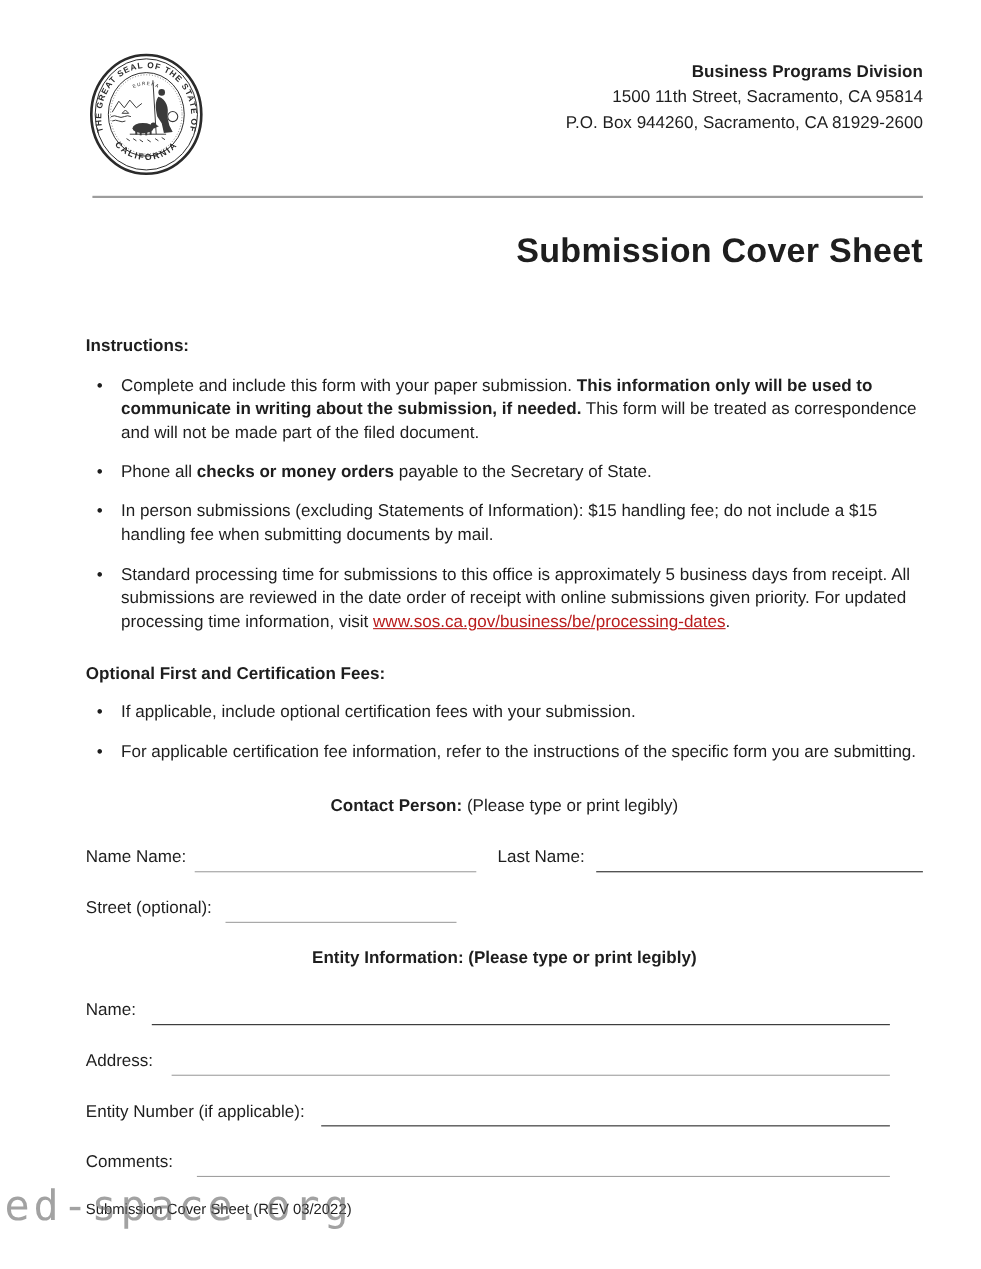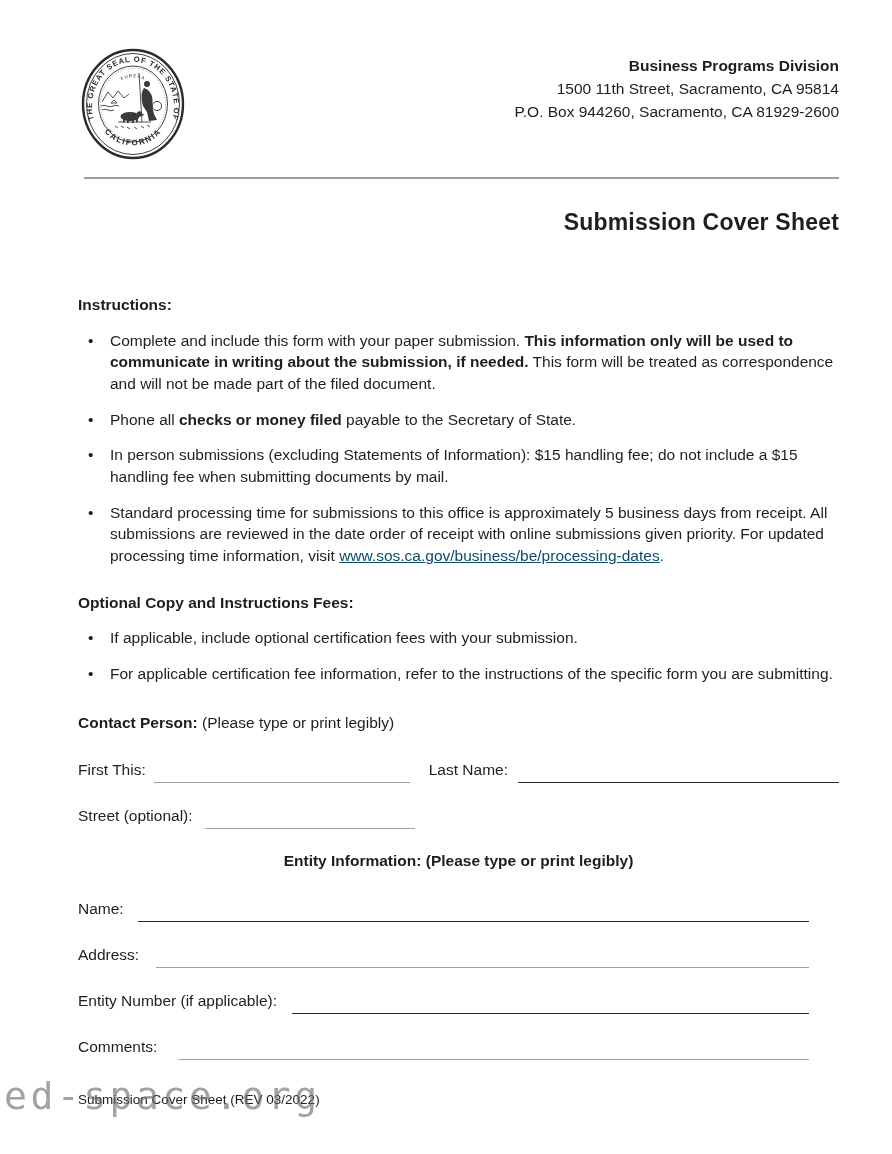--- a/index.html
+++ b/index.html
@@ -27,36 +27,36 @@
   }
   .bold { font-weight: bold; }
   .divider {
     border: none;
     border-top: 2px solid #9d9d9d;
     margin-top: 13px;
     margin-left: 6px;
   }
   .doc-title {
     text-align: right;
-    font-size: 23px;
+    font-size: 31px;
     font-weight: bold;
     margin-top: 30px;
     letter-spacing: 0.2px;
   }
   .section-heading { font-size: 15.5px; font-weight: bold; line-height: 21.5px; }
   .mt-instructions { margin-top: 58px; }
   .mt-fees { margin-top: 25px; }
-  .mt-contact { margin-top: 27px; }
+  .mt-contact { margin-top: 27px; text-align: center; }
   .mt-entity { margin-top: 24px; text-align: center; }
   .heading-note { font-weight: normal; }
 
   .bullet-item { display: flex; margin-top: 14px; font-size: 15.5px; line-height: 21.7px; }
   .bullet-dot { flex: 0 0 32px; padding-left: 10px; }
   .bullet-text { flex: 1; }
-  .doc-link { color: #0c4a6e; text-decoration: underline; cursor: pointer; }
+  .doc-link { color: #b91c1c; text-decoration: underline; cursor: pointer; }
 
   .field-row { display: flex; align-items: flex-end; font-size: 15.5px; margin-top: 25px; }
   .field-row.first { margin-top: 26px; }
   .field-label { white-space: nowrap; line-height: 20px; }
   .fill-line {
     border: none;
     border-bottom: 1px solid #a0a0a0;
     background: transparent;
     height: 21px;
     font-size: 15px;
@@ -164,50 +164,50 @@
   <div class="doc-title">Submission Cover Sheet</div>
 
   <div class="section-heading mt-instructions">Instructions:</div>
   <div>
       <div class="bullet-item">
         <span class="bullet-dot">•</span>
         <span class="bullet-text"><span>Complete and include this form with your paper submission. </span><strong>This information only will be used to communicate in writing about the submission, if needed.</strong><span> This form will be treated as correspondence and will not be made part of the filed document.</span></span>
       </div>
       <div class="bullet-item">
         <span class="bullet-dot">•</span>
-        <span class="bullet-text"><span>Phone all </span><strong>checks or money filed</strong><span> payable to the Secretary of State.</span></span>
+        <span class="bullet-text"><span>Phone all </span><strong>checks or money orders</strong><span> payable to the Secretary of State.</span></span>
       </div>
       <div class="bullet-item">
         <span class="bullet-dot">•</span>
         <span class="bullet-text"><span>In person submissions (excluding Statements of Information): $15 handling fee; do not include a $15 handling fee when submitting documents by mail.</span></span>
       </div>
       <div class="bullet-item">
         <span class="bullet-dot">•</span>
         <span class="bullet-text"><span>Standard processing time for submissions to this office is approximately 5 business days from receipt. All submissions are reviewed in the date order of receipt with online submissions given priority. For updated processing time information, visit </span><a class="doc-link" href="#">www.sos.ca.gov/business/be/processing-dates</a><span>.</span></span>
       </div>
     </div>
 
-  <div class="section-heading mt-fees">Optional Copy and Instructions Fees:</div>
+  <div class="section-heading mt-fees">Optional First and Certification Fees:</div>
   <div>
       <div class="bullet-item">
         <span class="bullet-dot">•</span>
         <span class="bullet-text"><span>If applicable, include optional certification fees with your submission.</span></span>
       </div>
       <div class="bullet-item">
         <span class="bullet-dot">•</span>
         <span class="bullet-text"><span>For applicable certification fee information, refer to the instructions of the specific form you are submitting.</span></span>
       </div>
     </div>
 
   <div class="section-heading mt-contact">
     <span>Contact Person:</span><span class="heading-note"> (Please type or print legibly)</span>
   </div>
 
   <div class="field-row first">
-    <span class="field-label">First This:</span>
+    <span class="field-label">Name Name:</span>
     <input class="fill-line w-first" type="text" value="" style="">
     <span class="field-label lbl-last">Last Name:</span>
     <input class="fill-line dark w-last" type="text" value="" style="">
   </div>
 
   <div class="field-row">
     <span class="field-label">Street (optional):</span>
     <input class="fill-line w-phone" type="text" value="" style="">
   </div>
 

